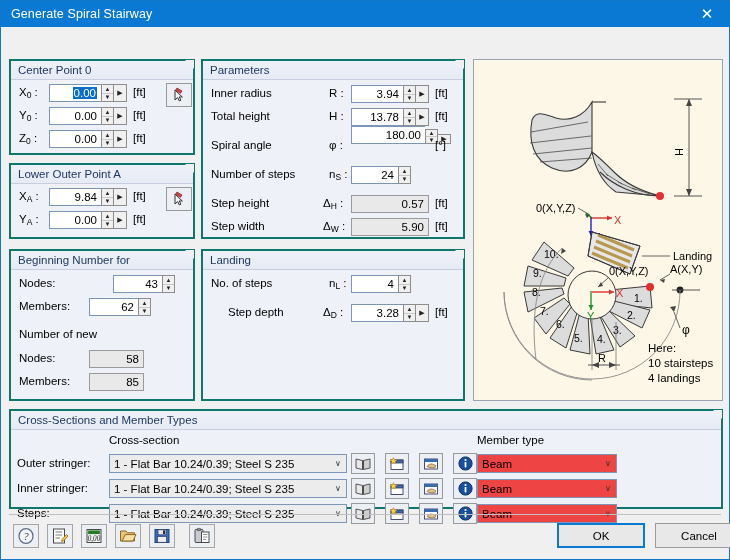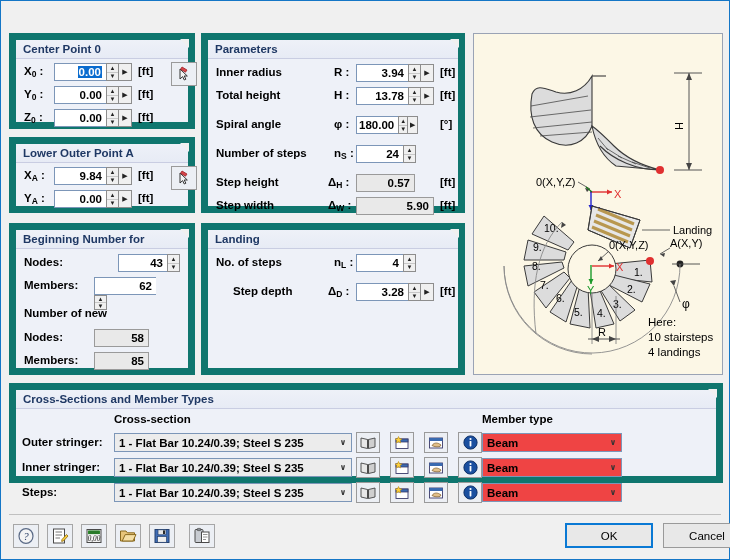--- a/index.html
+++ b/index.html
@@ -33,24 +33,23 @@
   }
 
   
   #body{
     flex:1 1 auto;position:relative;
     background:#f0f0f0;
     padding:4px 6px 0 6px;box-sizing:border-box;
   }
   .group{
     position:absolute;
-    border:7px solid #0f766e;
+    border:2px solid #0f766e;
     background:#eef1f8;
     box-sizing:border-box;
-    font-weight:bold;
   }
   .group > .ghead{
     position:absolute;left:0;top:0;right:0;height:19px;
     background:linear-gradient(#eef1f8,#e7ebf5);
     border-bottom:1px solid #c9cde2;
     box-sizing:border-box;
   }
   .group > .ghead::after{
     content:"";position:absolute;right:-1px;top:-1px;
     border-left:9px solid transparent;border-top:9px solid #f0f0f0;
@@ -142,29 +141,33 @@
     position:absolute;top:9px;width:26px;height:24px;
     border:1px solid #a6a6a6;background:#eceff4;
     box-sizing:border-box;cursor:pointer;
     display:flex;align-items:center;justify-content:center;
   }
   .dlgbtn{
     position:absolute;top:8px;height:25px;width:88px;
     border:1px solid #9a9a9a;background:#e8e8e8;
     box-sizing:border-box;cursor:pointer;
     font-size:11.5px;color:#000;
-    display:flex;align-items:center;justify-content:center;margin-left:8px;
+    display:flex;align-items:center;justify-content:center;
   }
   .dlgbtn.default{border:2px solid #0a79d4;}
 </style>
 </head>
 <body>
 
 <div id="dialog">
 
+  <div id="titlebar">
+    <div id="title-text">Generate Spiral Stairway</div>
+    <div id="close-btn">✕</div>
+  </div>
 
   <div id="body">
 
     <div class="group" style="left:8px;top:32px;width:186px;height:96px;">
       <div class="ghead"></div>
       <div class="gtitle">Center Point 0</div>
       <div class="ginner">
 
         <div class="lbl" style="left:8px;top:6px;">
           <span>X</span><sub>0</sub> :
@@ -260,21 +263,21 @@
         <div class="lbl" style="left:8px;top:7px;">Nodes:</div>
         <div class="field" style="left:78px;top:5px;width:62px;padding-left:24px;">
           <div class="txt">43</div>
           <div class="spin">
               <i>▲</i>
               <i>▼</i>
             </div>
         </div>
 
         <div class="lbl" style="left:8px;top:30px;">Members:</div>
-        <div class="field" style="left:78px;top:28px;width:62px;flex-direction:column;">
+        <div class="field" style="left:78px;top:28px;width:62px;">
           <div class="txt">62</div>
           <div class="spin">
               <i>▲</i>
               <i>▼</i>
             </div>
         </div>
 
         <div class="lbl" style="left:8px;top:58px;">Number of new</div>
 
         <div class="lbl" style="left:8px;top:82px;">Nodes:</div>
@@ -313,21 +316,21 @@
           <div class="spin">
               <i>▲</i>
               <i>▼</i>
             </div>
           <div class="more">▶</div>
         </div>
         <div class="unit" style="left:232px;top:30px;">[ft]</div>
 
         <div class="lbl" style="left:8px;top:59px;">Spiral angle</div>
         <div class="lbl" style="left:126px;top:59px;"><span>φ</span> :</div>
-        <div class="field" style="left:148px;top:57px;width:62px;">
+        <div class="field" style="left:148px;top:46px;width:100px;align-items:flex-end;">
           <div class="txt">180.00</div>
           <div class="spin">
               <i>▲</i>
               <i>▼</i>
             </div>
           <div class="more">▶</div>
         </div>
         <div class="unit" style="left:232px;top:59px;">[°]</div>
 
         <div class="lbl" style="left:8px;top:88px;">Number of steps</div>
@@ -335,21 +338,21 @@
         <div class="field" style="left:148px;top:86px;width:60px;">
           <div class="txt">24</div>
           <div class="spin">
               <i>▲</i>
               <i>▼</i>
             </div>
         </div>
 
         <div class="lbl" style="left:8px;top:117px;">Step height</div>
         <div class="lbl" style="left:120px;top:117px;"><span>Δ</span><sub>H</sub> :</div>
-        <div class="field readonly" style="left:148px;top:115px;width:59px;">
+        <div class="field readonly" style="left:148px;top:115px;width:78px;">
           <div class="txt">0.57</div>
         </div>
         <div class="unit" style="left:232px;top:117px;">[ft]</div>
 
         <div class="lbl" style="left:8px;top:140px;">Step width</div>
         <div class="lbl" style="left:120px;top:140px;"><span>Δ</span><sub>W</sub> :</div>
         <div class="field readonly" style="left:148px;top:138px;width:78px;">
           <div class="txt">5.90</div>
         </div>
         <div class="unit" style="left:232px;top:140px;">[ft]</div>

